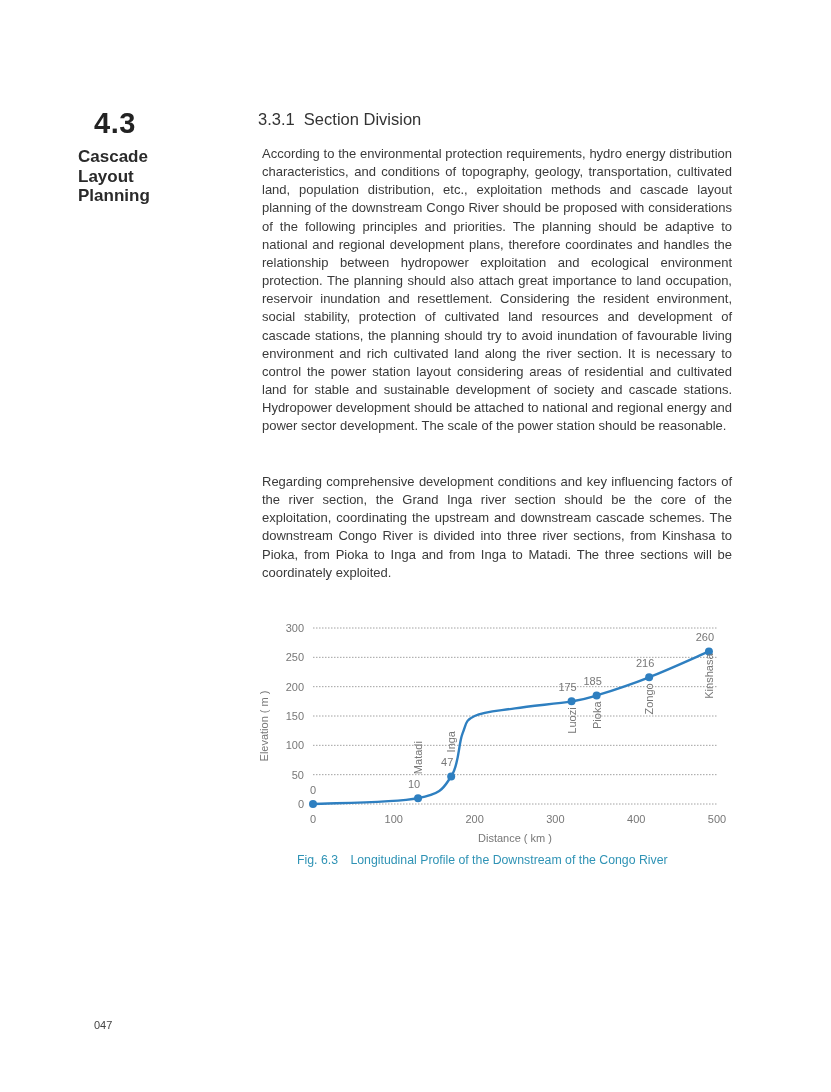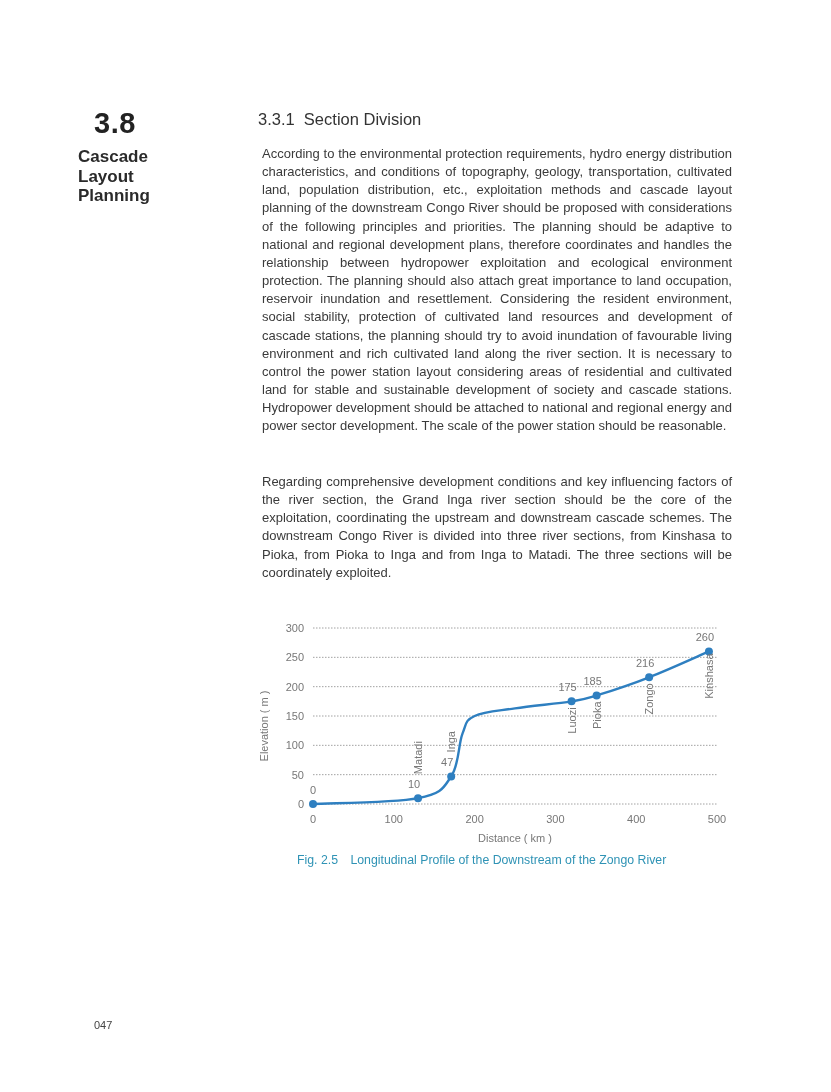--- a/index.html
+++ b/index.html
@@ -13,21 +13,21 @@
   .p2 { top: 473px; }
   .chart { position: absolute; left: 250px; top: 612px; }
   .caption { position: absolute; left: 297px; top: 853px; font-size: 12.3px; color: #2f93b5; }
   .caption .fig { margin-right: 9px; }
   .page-num { position: absolute; left: 94px; top: 1019px; font-size: 11px; color: #444; }
   svg text { font-family: "Liberation Sans", sans-serif; }
 </style>
 </head>
 <body>
 
-<div class="sec-num">3.8</div>
+<div class="sec-num">4.3</div>
 <div class="sec-title">Cascade Layout Planning</div>
 
 <div class="subsec" style="white-space:pre;">3.3.1  Section Division</div>
 
 <p class="para p1" style="margin:0;">According to the environmental protection requirements, hydro energy distribution characteristics, and conditions of topography, geology, transportation, cultivated land, population distribution, etc., exploitation methods and cascade layout planning of the downstream Congo River should be proposed with considerations of the following principles and priorities. The planning should be adaptive to national and regional development plans, therefore coordinates and handles the relationship between hydropower exploitation and ecological environment protection. The planning should also attach great importance to land occupation, reservoir inundation and resettlement. Considering the resident environment, social stability, protection of cultivated land resources and development of cascade stations, the planning should try to avoid inundation of favourable living environment and rich cultivated land along the river section. It is necessary to control the power station layout considering areas of residential and cultivated land for stable and sustainable development of society and cascade stations. Hydropower development should be attached to national and regional energy and power sector development. The scale of the power station should be reasonable.</p>
 <p class="para p2" style="margin:0;">Regarding comprehensive development conditions and key influencing factors of the river section, the Grand Inga river section should be the core of the exploitation, coordinating the upstream and downstream cascade schemes. The downstream Congo River is divided into three river sections, from Kinshasa to Pioka, from Pioka to Inga and from Inga to Matadi. The three sections will be coordinately exploited.</p>
 
 <div class="chart">
   <svg id="chart-svg" width="480" height="235">
       <line x1="63" x2="467" y1="192" y2="192" stroke="#8a8a8a" stroke-width="0.8" stroke-dasharray="1.5,1.5"></line>
@@ -70,17 +70,17 @@
       <circle cx="399.128" cy="65.28" r="4" fill="#2e7fc0"></circle>
       <text x="395.128" y="55.28" text-anchor="middle" font-size="11" fill="#777777">216</text>
       <text x="0" y="0" text-anchor="end" font-size="11" fill="#777777" transform="translate(403.128 71.28) rotate(-90)">Zongo</text>
       <circle cx="458.92" cy="39.46666666666667" r="4" fill="#2e7fc0"></circle>
       <text x="454.92" y="29.46666666666667" text-anchor="middle" font-size="11" fill="#777777">260</text>
       <text x="0" y="0" text-anchor="end" font-size="11" fill="#777777" transform="translate(462.92 41.46666666666667) rotate(-90)">Kinshasa</text>
     </svg>
 </div>
 
 <div class="caption">
-  <span class="fig">Fig. 2.5</span>
-  <span>Longitudinal Profile of the Downstream of the Zongo River</span>
+  <span class="fig">Fig. 6.3</span>
+  <span>Longitudinal Profile of the Downstream of the Congo River</span>
 </div>
 
 <div class="page-num">047</div>
 
 </body></html>

